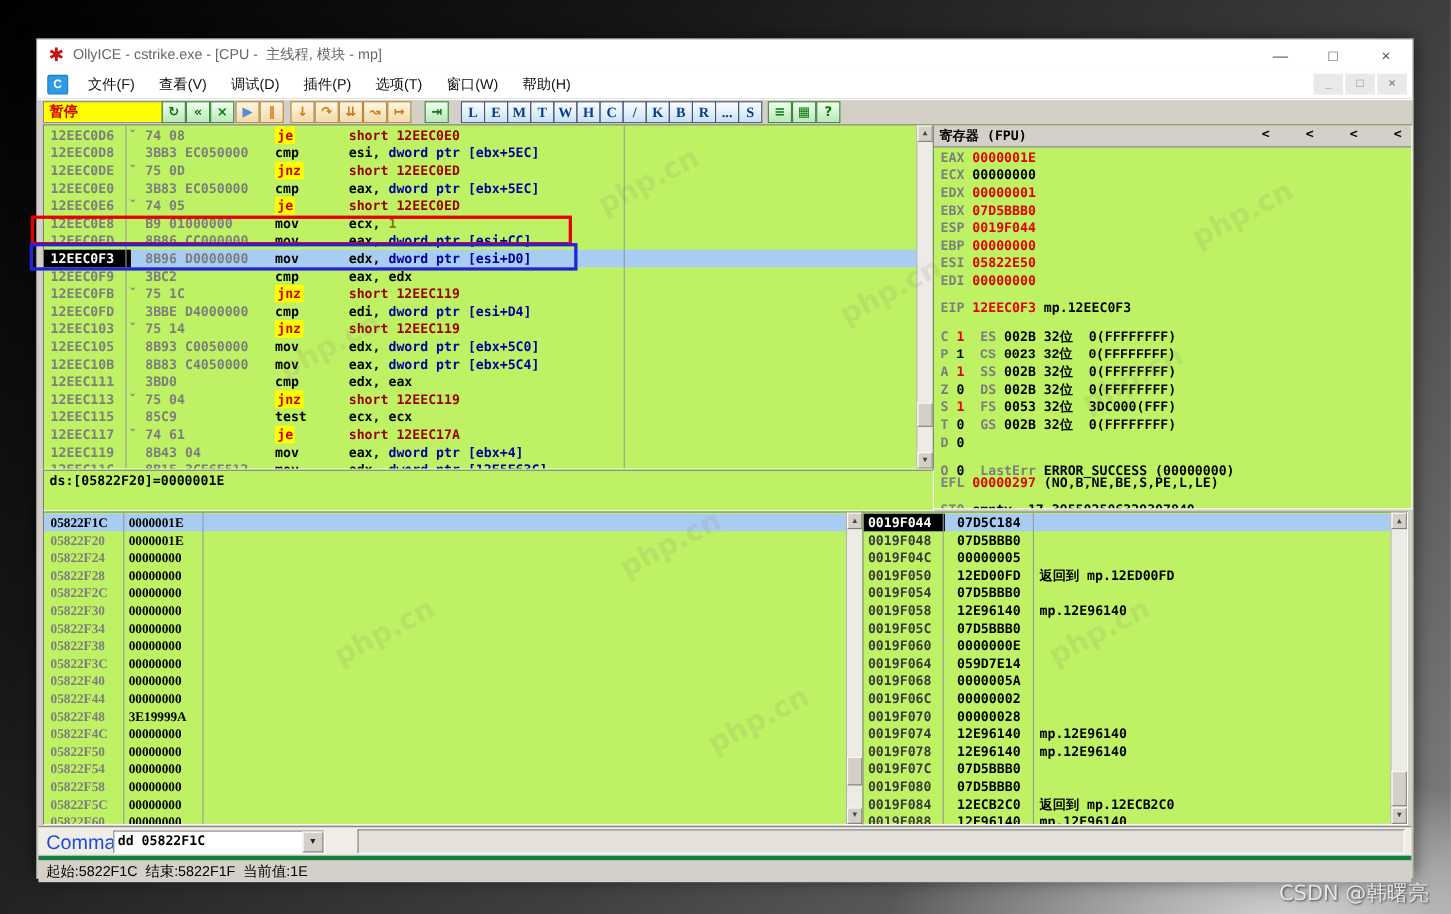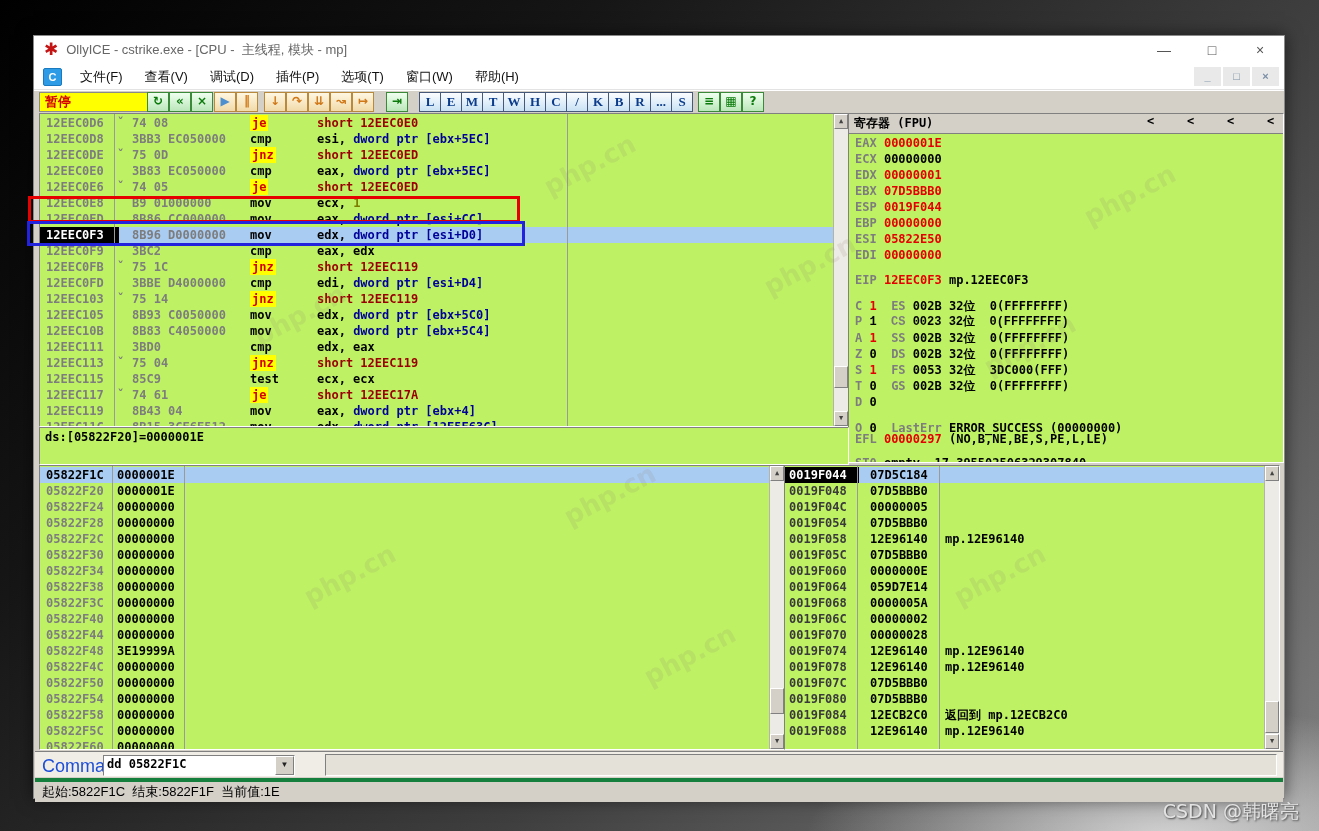--- a/index.html
+++ b/index.html
@@ -30,21 +30,21 @@
   .tb-tan{background:linear-gradient(#FFF7E2,#F1DAAA);border-color:#B98A3E;color:#D07818;}
   .tb-play{background:linear-gradient(#FFF7E2,#F1DAAA);border-color:#B98A3E;color:#4E8FD0;}
   .tb-letter{background:linear-gradient(#FBFDFF,#C9E2F4);border-color:#46597B;color:#0B3C8C;font-family:"Liberation Serif",serif;font-size:13px;}
   
   .client{position:absolute;left:0;top:76px;right:0;bottom:0;background:#D4D0C8;}
   .pane{position:absolute;background:#bef264;border:1px solid;border-color:#808080 #FFF #FFF #808080;overflow:hidden;
     font:bold 12px "DejaVu Sans Mono",monospace;}
   #disasm{left:5px;top:1px;width:808px;height:312px;}
   #registers{left:814px;top:1px;width:434px;height:348px;}
   #infopane{left:5px;top:315px;width:808px;height:34px;padding:1px 0;}
-  #dump{left:5px;top:353px;width:744px;height:283px;}
+  #dump{left:5px;top:353px;width:744px;height:283px;font-family:Liberation Serif, serif;}
   #stack{left:750px;top:353px;width:494px;height:283px;}
   .rows{position:absolute;left:0;top:1px;right:14px;bottom:0;}
   .colsep{position:absolute;top:0;bottom:0;width:1px;background:#9A9A9A;}
   
   .drow{position:relative;height:16px;white-space:pre;line-height:16px;}
   .drow.sel{background:#A9CCF2;}
   .d-addr{position:absolute;left:6px;color:#7D7D7D;}
   .drow.sel .d-addr{left:0;width:73px;padding-left:6px;background:#000;color:#FFF;}
   .d-mark{position:absolute;left:77px;color:#7D7D7D;}
   .d-bytes{position:absolute;left:92px;color:#7D7D7D;}
@@ -216,20 +216,21 @@
           <span class="sbtn" style="bottom: 0px;">▼</span>
           <span class="sthumb" style="top: 222px; height: 24px;"></span>
         </div>
     </div>
 
     <div class="pane" id="stack">
       <div class="rows" id="stack-rows">
           <div class="srow sel"><span class="s-addr">0019F044</span><span class="s-val">07D5C184</span><span class="s-com"></span></div>
           <div class="srow"><span class="s-addr">0019F048</span><span class="s-val">07D5BBB0</span><span class="s-com"></span></div>
           <div class="srow"><span class="s-addr">0019F04C</span><span class="s-val">00000005</span><span class="s-com"></span></div>
+          <div class="srow"><span class="s-addr">0019F050</span><span class="s-val">12ED00FD</span><span class="s-com">返回到 mp.12ED00FD</span></div>
           <div class="srow"><span class="s-addr">0019F054</span><span class="s-val">07D5BBB0</span><span class="s-com"></span></div>
           <div class="srow"><span class="s-addr">0019F058</span><span class="s-val">12E96140</span><span class="s-com">mp.12E96140</span></div>
           <div class="srow"><span class="s-addr">0019F05C</span><span class="s-val">07D5BBB0</span><span class="s-com"></span></div>
           <div class="srow"><span class="s-addr">0019F060</span><span class="s-val">0000000E</span><span class="s-com"></span></div>
           <div class="srow"><span class="s-addr">0019F064</span><span class="s-val">059D7E14</span><span class="s-com"></span></div>
           <div class="srow"><span class="s-addr">0019F068</span><span class="s-val">0000005A</span><span class="s-com"></span></div>
           <div class="srow"><span class="s-addr">0019F06C</span><span class="s-val">00000002</span><span class="s-com"></span></div>
           <div class="srow"><span class="s-addr">0019F070</span><span class="s-val">00000028</span><span class="s-com"></span></div>
           <div class="srow"><span class="s-addr">0019F074</span><span class="s-val">12E96140</span><span class="s-com">mp.12E96140</span></div>
           <div class="srow"><span class="s-addr">0019F078</span><span class="s-val">12E96140</span><span class="s-com">mp.12E96140</span></div>

